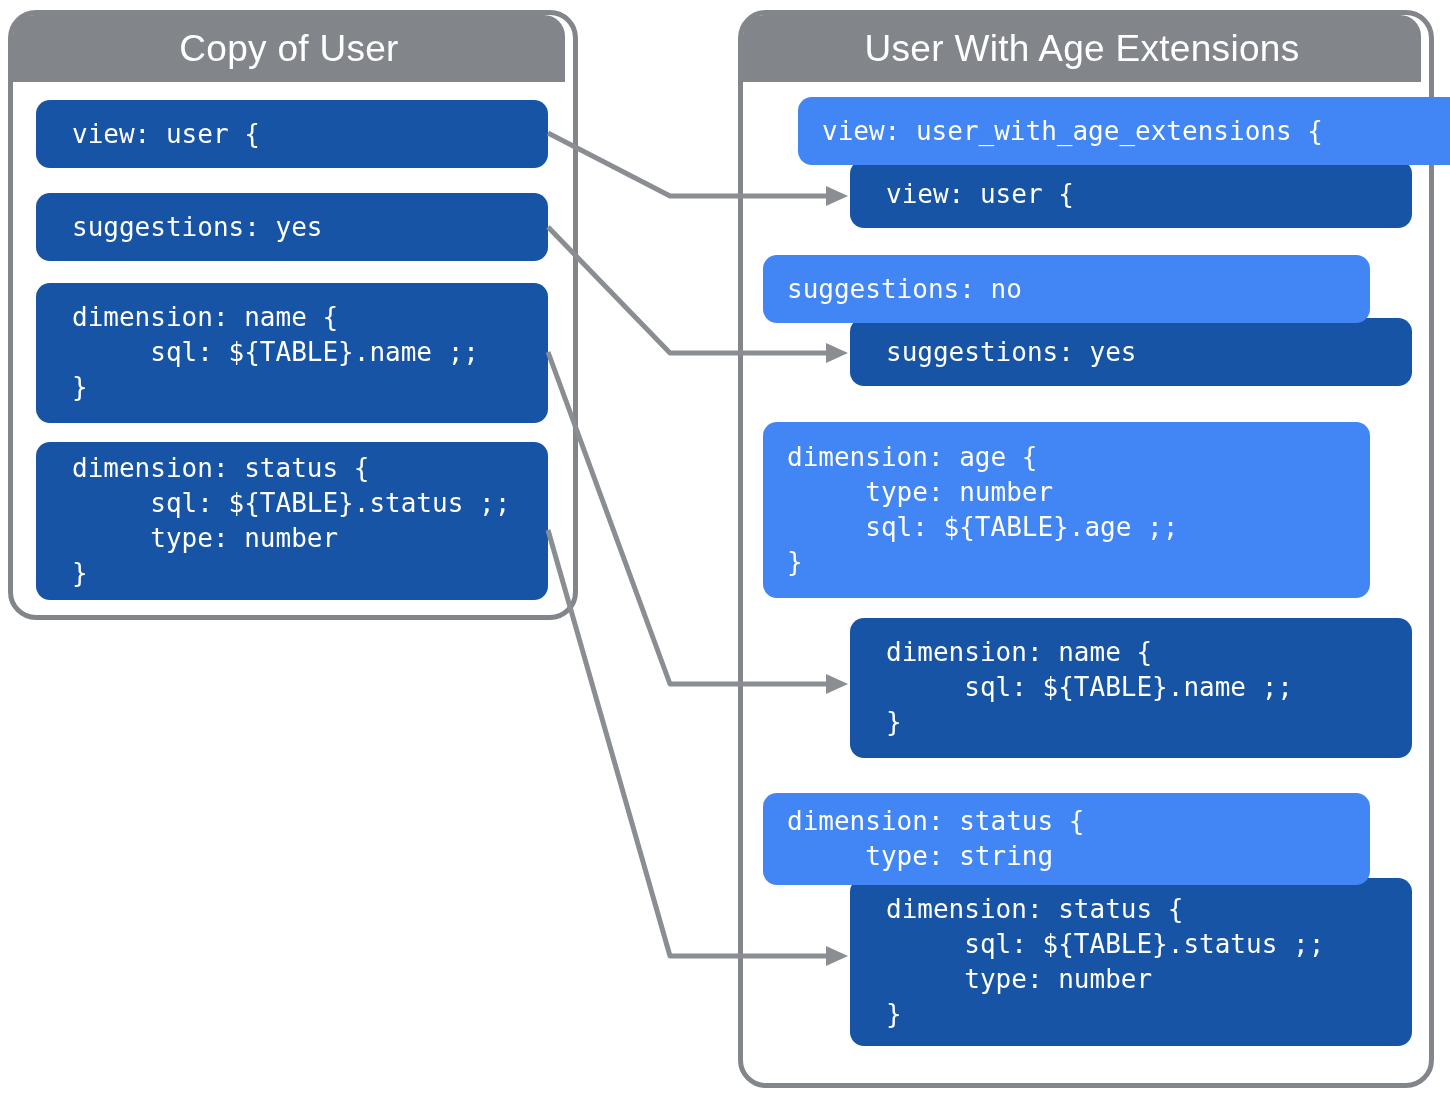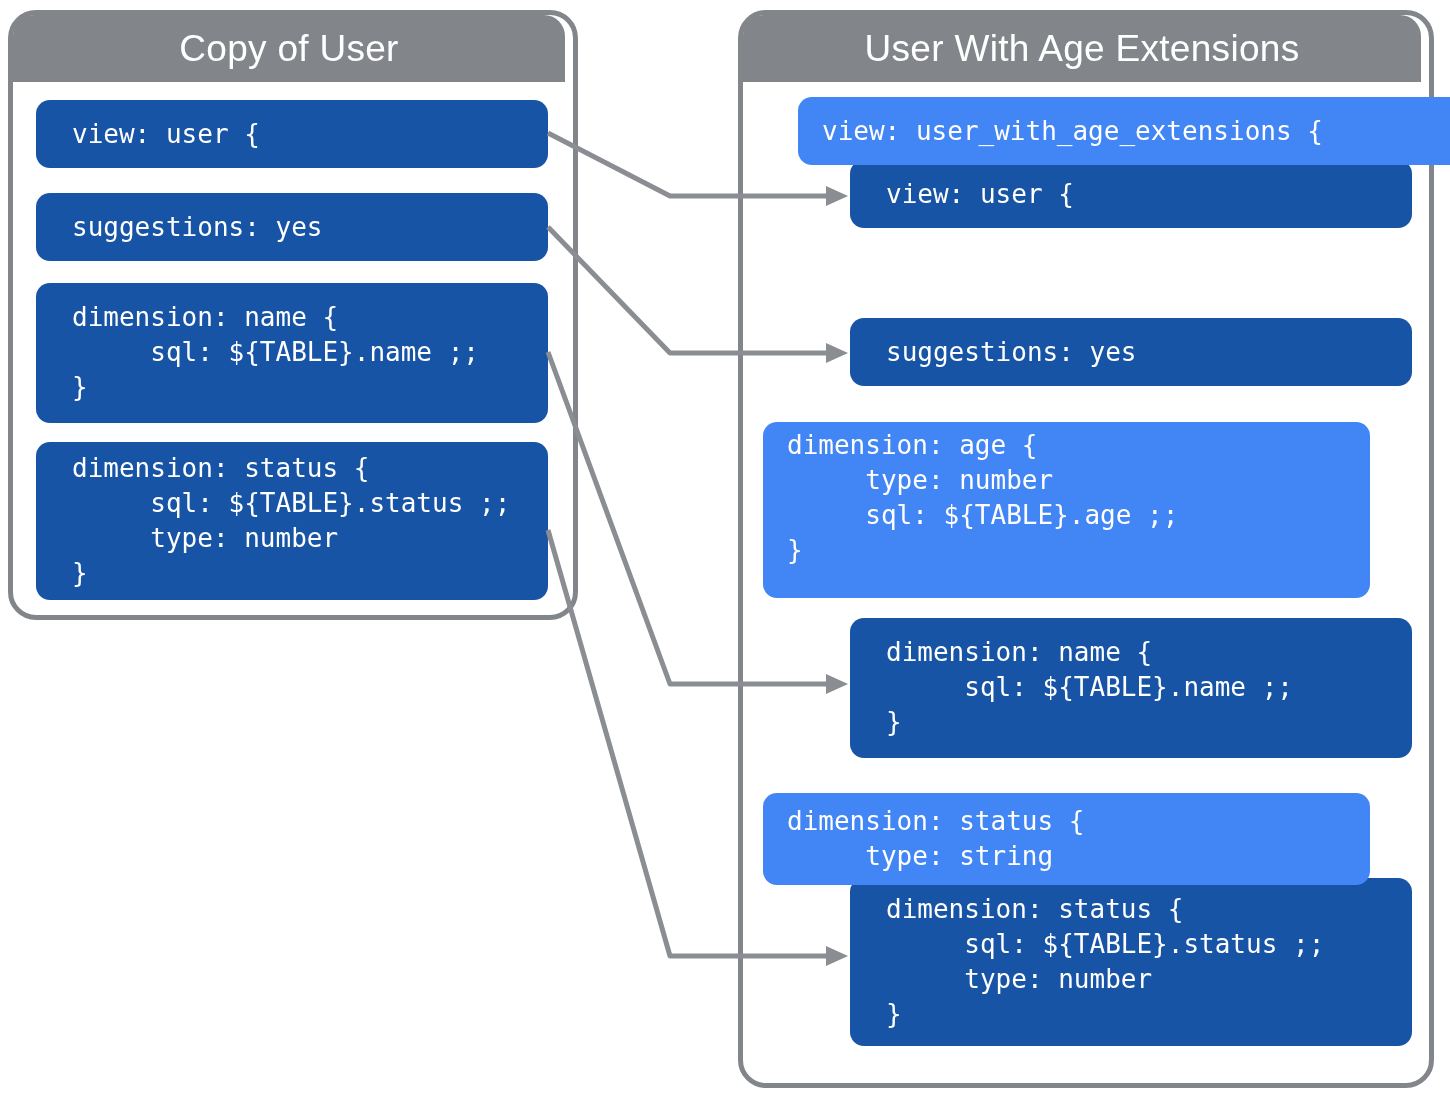--- a/index.html
+++ b/index.html
@@ -35,21 +35,21 @@
   
   #b-l-view       { left:36px; top:100px; width:512px; height:68px; }
   #b-l-sugg       { left:36px; top:193px; width:512px; height:68px; }
   #b-l-dim-name   { left:36px; top:283px; width:512px; height:140px; padding-top:17px; }
   #b-l-dim-status { left:36px; top:442px; width:512px; height:158px; padding-top:9px; }
   
   #b-r-view-ext    { left:763px; top:97px;  width:701px; height:68px;margin-left:35px; }
   #b-r-view-inh    { left:850px; top:160px; width:562px; height:68px; }
   #b-r-sugg-ext    { left:763px; top:255px; width:607px; height:68px; }
   #b-r-sugg-inh    { left:850px; top:318px; width:562px; height:68px; }
-  #b-r-dim-age     { left:763px; top:422px; width:607px; height:176px; padding-top:6px; }
+  #b-r-dim-age     { left:763px; top:422px; width:607px; height:176px; padding-top:18px; }
   #b-r-dim-name    { left:850px; top:618px; width:562px; height:140px; padding-top:17px; }
   #b-r-dim-status-ext { left:763px; top:793px; width:607px; height:92px;  padding-top:11px; }
   #b-r-dim-status-inh { left:850px; top:878px; width:562px; height:168px; padding-top:14px; }
   #arrow-overlay {
     position:absolute; left:0; top:0; width:1450px; height:1096px;
     z-index:5; pointer-events:none;
   }
   .connector {
     fill:none; stroke:var(--arrow-gray,#8A8D92); stroke-width:5;
     stroke-linejoin:round; stroke-linecap:butt;
@@ -79,20 +79,21 @@
 }</div>
   <div class="code dark" id="b-l-dim-status">dimension: status {
      sql: ${TABLE}.status ;;
      type: number
 }</div>
 
   <div class="code dark single" id="b-r-view-inh">view: user {</div>
   <div class="code light single" id="b-r-view-ext">view: user_with_age_extensions {</div>
 
   <div class="code dark single" id="b-r-sugg-inh">suggestions: yes</div>
+  <div class="code light single" id="b-r-sugg-ext">suggestions: no</div>
 
   <div class="code light" id="b-r-dim-age">dimension: age {
      type: number
      sql: ${TABLE}.age ;;
 }</div>
 
   <div class="code dark" id="b-r-dim-name">dimension: name {
      sql: ${TABLE}.name ;;
 }</div>
 

